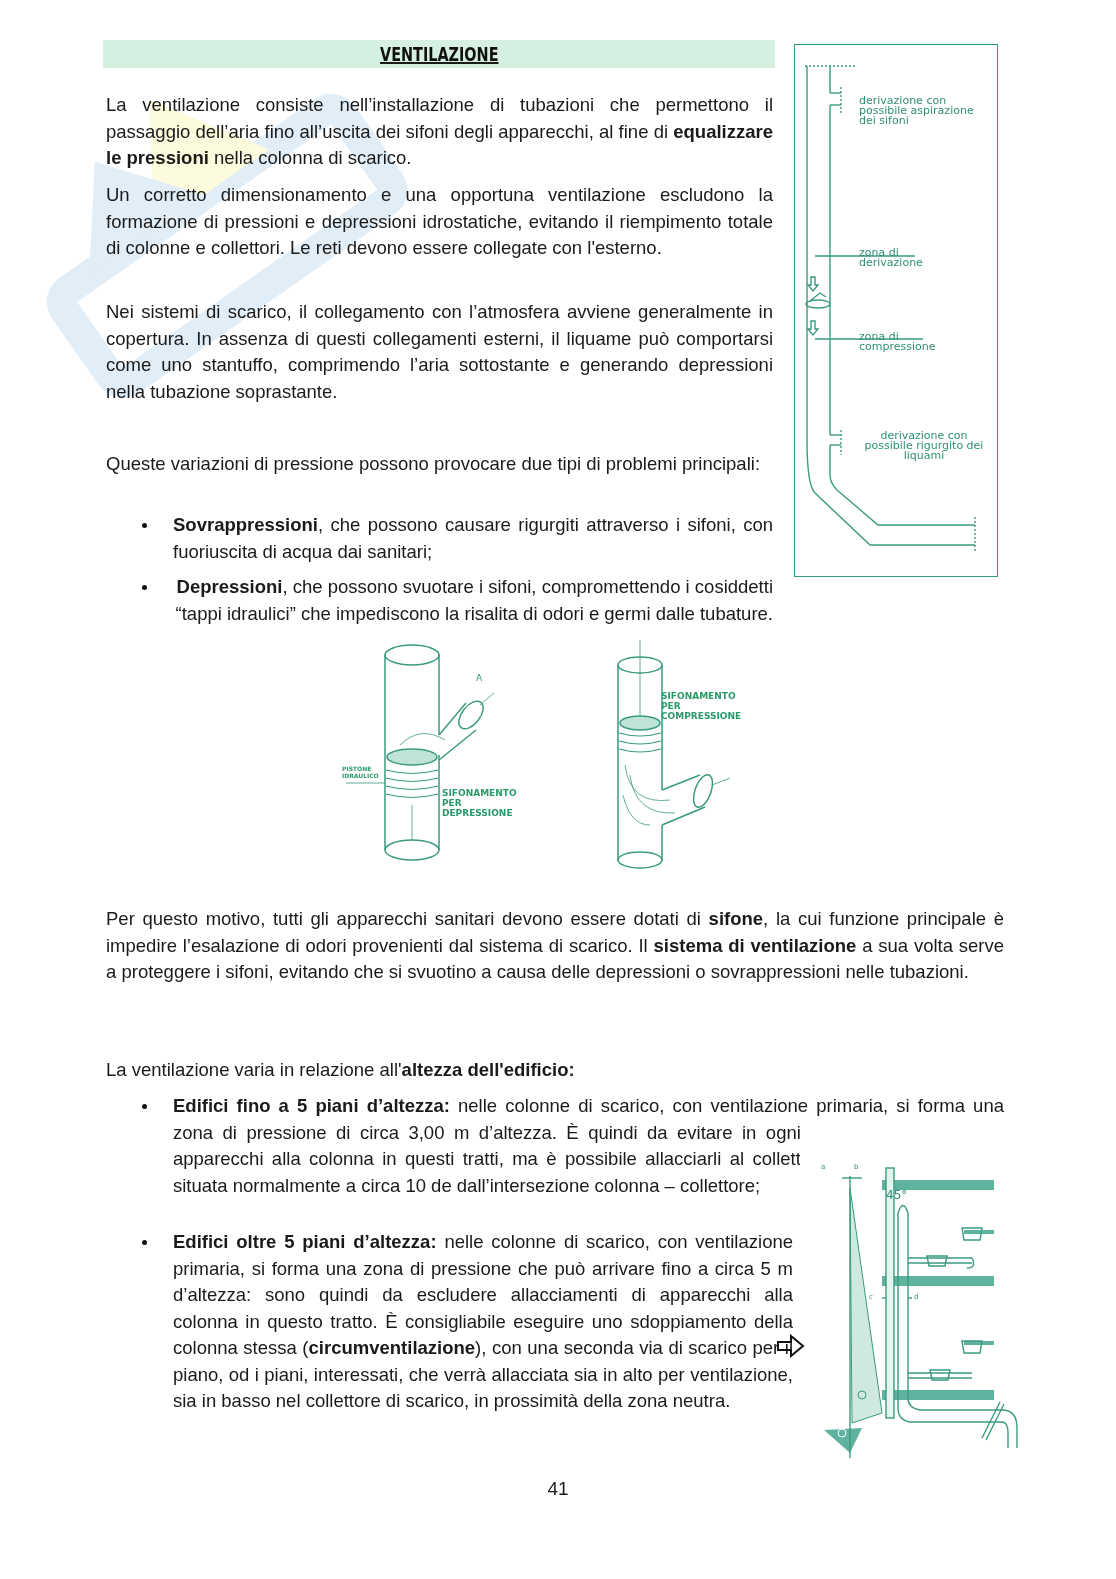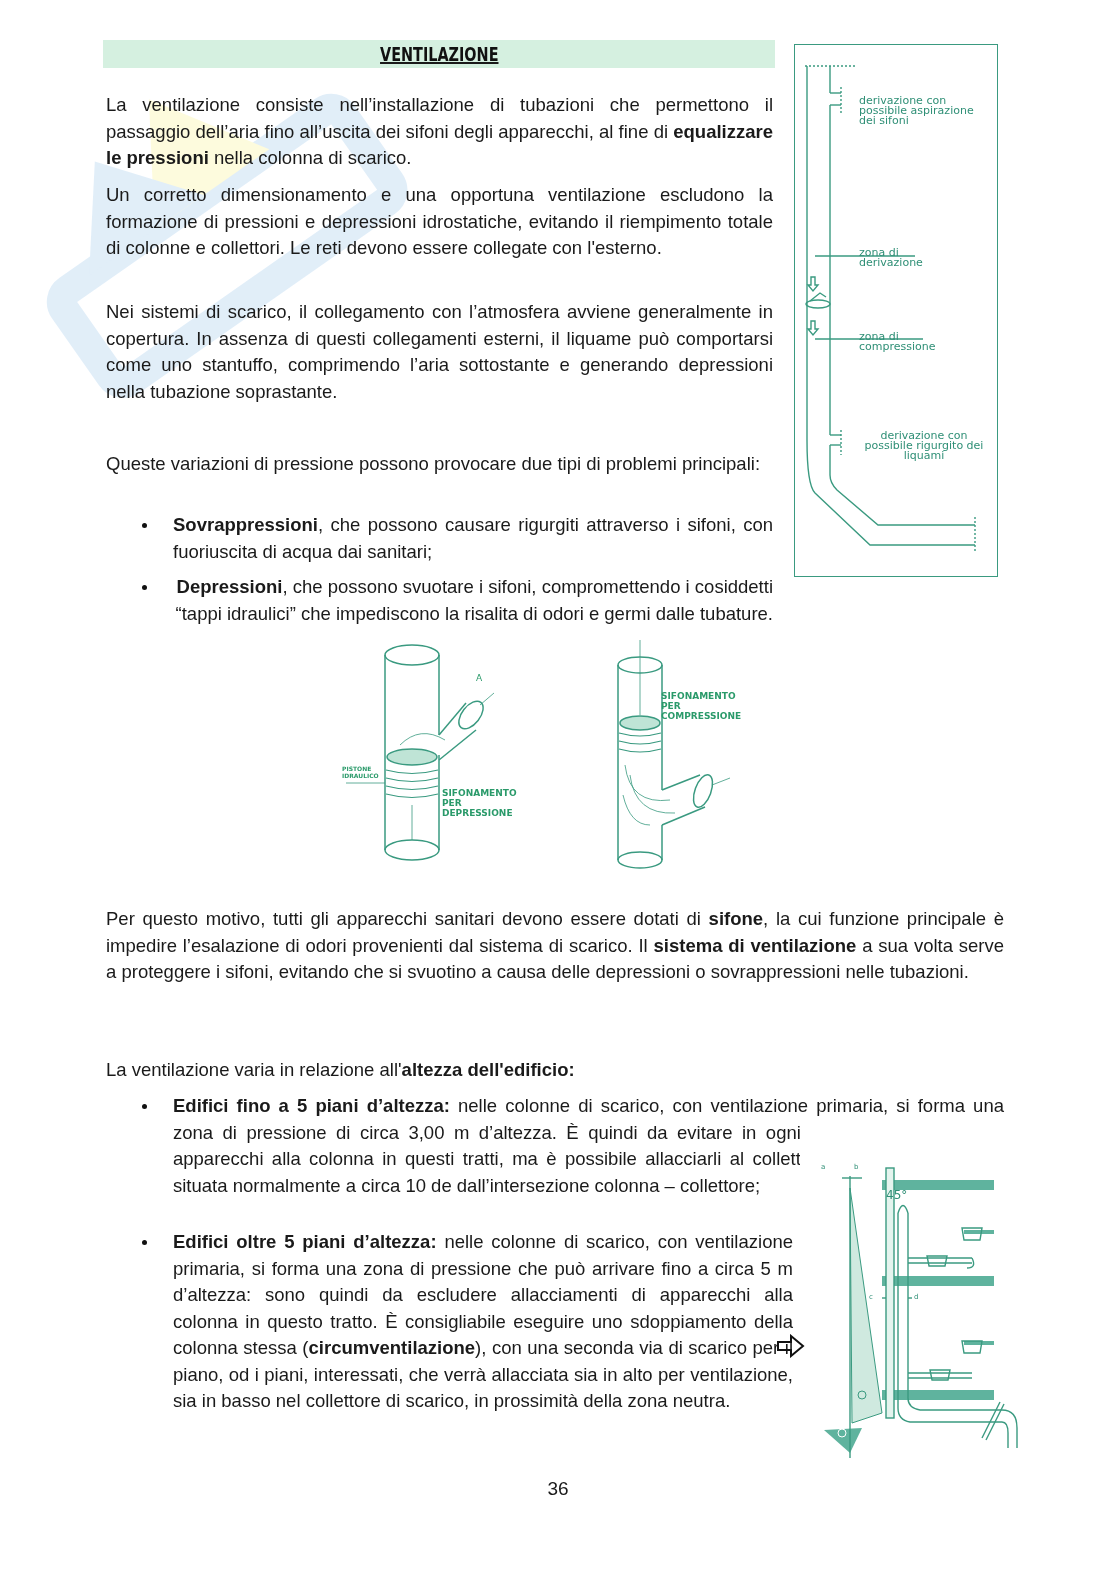--- a/index.html
+++ b/index.html
@@ -194,14 +194,14 @@
         <line x1="96" y1="140" x2="100" y2="140"></line>
       </g>
     </svg>
     <div class="fig-label" style="left:9px; top:4px; font-size:7px;">a</div>
     <div class="fig-label" style="left:42px; top:4px; font-size:7px;">b</div>
     <div class="fig-label" style="left:74px; top:32px; font-size:12px;">45°</div>
     <div class="fig-label" style="left:57px; top:134px; font-size:7px;">c</div>
     <div class="fig-label" style="left:102px; top:134px; font-size:7px;">d</div>
   </div>
 
-  <div class="page-number">36</div>
+  <div class="page-number">41</div>
 </div>
 
 </body></html>

